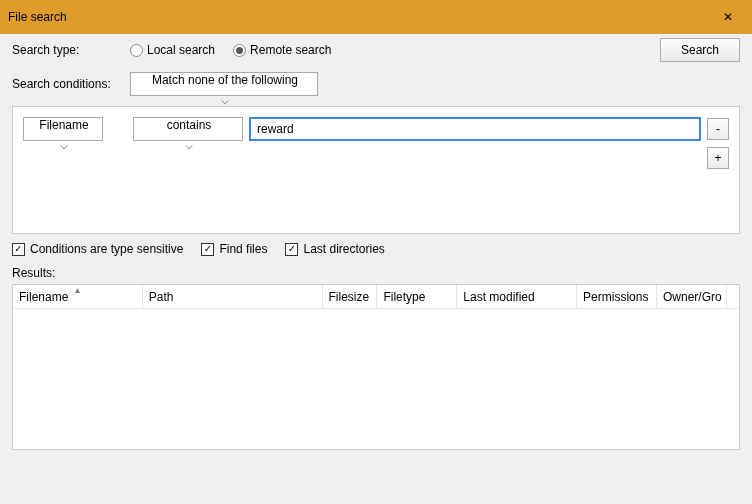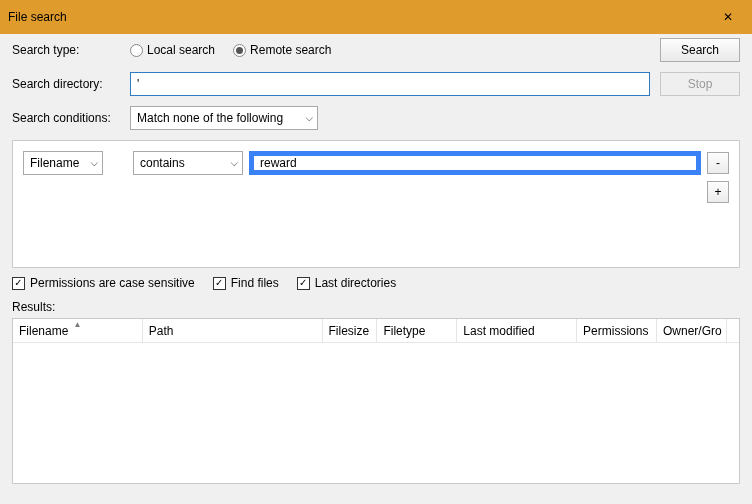--- a/index.html
+++ b/index.html
@@ -44,32 +44,32 @@
 
   .text-input {
     flex: 1; height: 24px; border: 1px solid #2f7bbf; background: #fff;
     padding: 0 6px; outline: none;
   }
   .text-input.plain { border: 1px solid #a9a9a9; }
 
   .select {
     height: 24px; border: 1px solid #a9a9a9; background: #fff;
     display: flex; align-items: center; padding: 0 4px 0 6px; cursor: pointer;
-    justify-content: space-between; gap: 8px;
+    justify-content: space-between; gap: 8px; flex-direction: column;
   }
   .select .chev { font-size: 10px; color: #555; }
 
   .conditions-box {
     border: 1px solid #c9c9c9; background: #fff; height: 128px;
     padding: 10px; position: relative; margin-bottom: 8px;
   }
   .cond-row { display: flex; align-items: center; gap: 6px; }
   .cond-row .select.field { width: 80px; }
   .cond-row .select.op { width: 110px; margin-left: 24px; }
-  .cond-row .text-input { flex: 1; border: 5px solid #3b82f6; }
+  .cond-row .text-input { flex: 1; border: 2px solid #3b82f6; }
   .sq-btn {
     width: 22px; height: 22px; border: 1px solid #a9a9a9;
     background: linear-gradient(#fdfdfd,#ececec);
     display: flex; align-items: center; justify-content: center;
     cursor: pointer; font-size: 13px;
   }
   .add-row { position: absolute; right: 10px; top: 40px; }
 
   .check-row { display: flex; align-items: center; gap: 18px; margin-bottom: 10px; }
   .check-item { display: flex; align-items: center; gap: 5px; }
@@ -122,28 +122,20 @@
         <span>Remote search</span>
       </div>
     </div>
     <div class="right-col" style="flex-direction:row;gap:0;">
       <div class="btn">
           <span>Search</span>
         </div>
     </div>
   </div>
 
-  <div class="form-row">
-    <div class="form-label">Search directory:</div>
-    <input class="text-input" value="'" style="">
-    <div style="width:10px"></div>
-    <div class="btn disabled">
-        <span>Stop</span>
-      </div>
-  </div>
 
   <div class="form-row">
     <div class="form-label">Search conditions:</div>
     <div class="select" style="width:188px">
       <span>Match none of the following</span>
       <span class="chev">⌵</span>
     </div>
   </div>
 
   <div class="conditions-box">
@@ -164,21 +156,21 @@
     <div class="add-row">
       <div class="sq-btn">
           <span>+</span>
         </div>
     </div>
   </div>
 
   <div class="check-row">
     <div class="check-item">
       <span class="checkbox">✓</span>
-      <span>Permissions are case sensitive</span>
+      <span>Conditions are type sensitive</span>
     </div>
     <div class="check-item">
       <span class="checkbox">✓</span>
       <span>Find files</span>
     </div>
     <div class="check-item">
       <span class="checkbox">✓</span>
       <span>Last directories</span>
     </div>
   </div>

